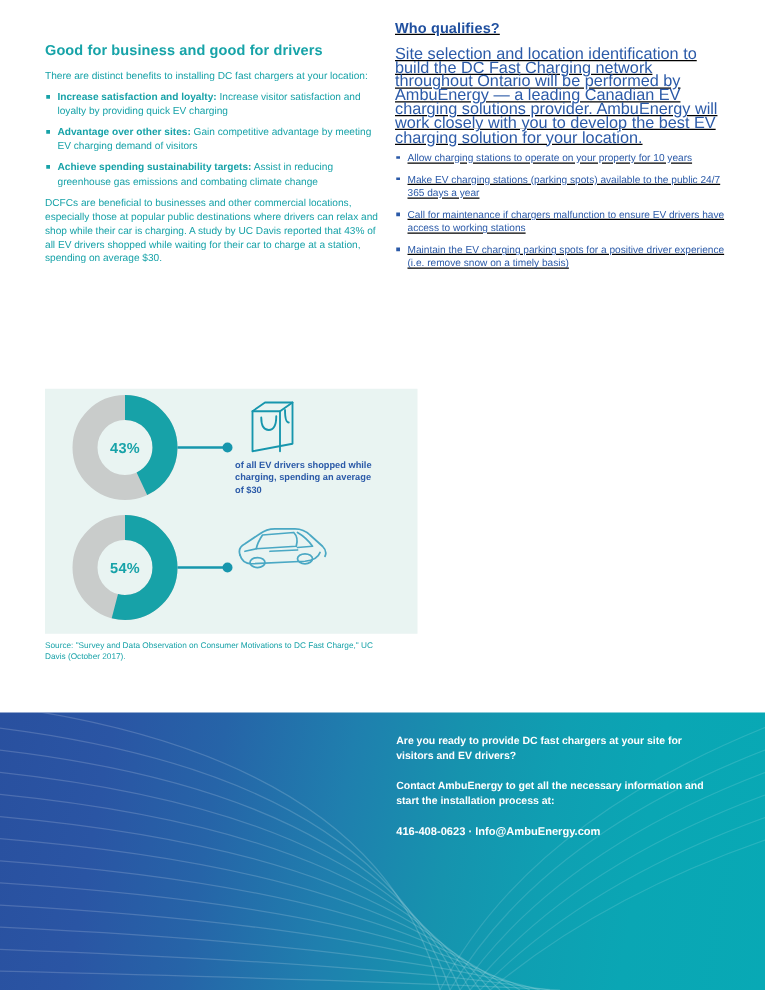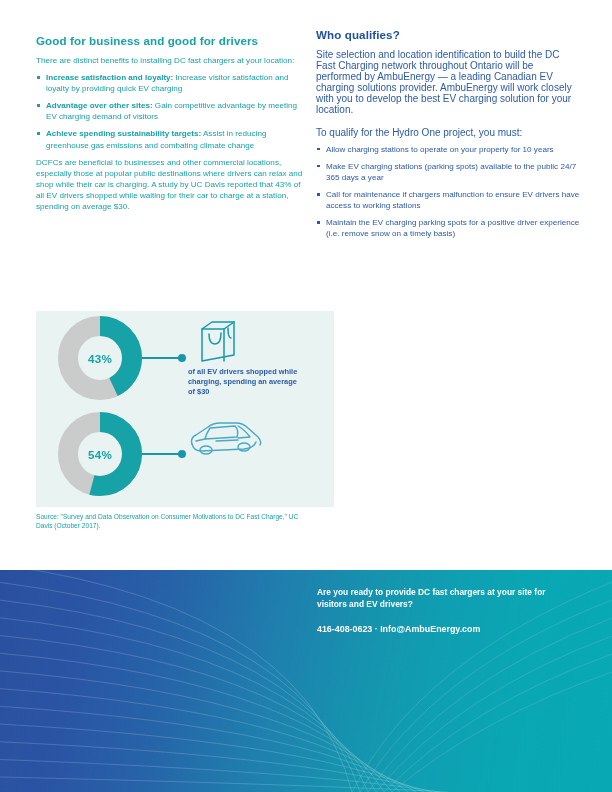--- a/index.html
+++ b/index.html
@@ -6,35 +6,35 @@
   body{
     width:612px;height:792px;background:#ffffff;
     font-family:"Liberation Sans", sans-serif;
     -webkit-font-smoothing:antialiased;
     overflow:hidden;position:relative;
   }
   .page{position:relative;width:612px;height:792px;overflow:hidden;}
 
   
   .col-left{position:absolute;left:36px;top:34px;width:268px;}
-  .col-right{position:absolute;left:316px;top:28px;width:264px;}
+  .col-right{position:absolute;left:316px;top:16px;width:264px;text-decoration:underline;}
 
   h2.head-teal{
     font-size:11.6px;line-height:14px;color:#16a3a8;font-weight:bold;
     margin:0 0 7px 0;letter-spacing:.1px;
   }
   h2.head-blue{
     font-size:11.6px;line-height:14px;color:#1f4f9f;font-weight:bold;
     margin:0 0 7px 0;letter-spacing:.1px;
   }
   p.body-teal{
     font-size:8.1px;line-height:11.1px;color:#17a2a8;margin:0 0 6px 0;
   }
   p.body-blue{
-    font-size:10px;line-height:11.1px;color:#2b5aa8;margin:0 0 6px 0;
+    font-size:13px;line-height:11.1px;color:#2b5aa8;margin:0 0 6px 0;
   }
   ul.bullets{list-style:none;margin:0 0 6px 0;padding:0;}
   ul.bullets li{
     position:relative;padding-left:10px;margin-bottom:6px;
     font-size:8.1px;line-height:11.1px;
   }
   ul.bullets li:before{
     content:"";position:absolute;left:1px;top:4px;width:2.6px;height:2.6px;
   }
   ul.teal li{color:#17a2a8;}
@@ -102,21 +102,20 @@
       <li><span class="b">Increase satisfaction and loyalty:</span><span> Increase visitor satisfaction and loyalty by providing quick EV charging</span></li>
       <li><span class="b">Advantage over other sites:</span><span> Gain competitive advantage by meeting EV charging demand of visitors</span></li>
       <li><span class="b">Achieve spending sustainability targets:</span><span> Assist in reducing greenhouse gas emissions and combating climate change</span></li>
     </ul>
     <p class="body-teal">DCFCs are beneficial to businesses and other commercial locations, especially those at popular public destinations where drivers can relax and shop while their car is charging. A study by UC Davis reported that 43% of all EV drivers shopped while waiting for their car to charge at a station, spending on average $30.</p>
   </div>
 
   <div class="col-right">
     <h2 class="head-blue">Who qualifies?</h2>
     <p class="body-blue">Site selection and location identification to build the DC Fast Charging network throughout Ontario will be performed by AmbuEnergy — a leading Canadian EV charging solutions provider. AmbuEnergy will work closely with you to develop the best EV charging solution for your location.</p>
-    <p class="body-blue" style="margin-top:11px;">To qualify for the Hydro One project, you must:</p>
     <ul class="bullets blue">
       <li>Allow charging stations to operate on your property for 10 years</li>
       <li>Make EV charging stations (parking spots) available to the public 24/7 365 days a year</li>
       <li>Call for maintenance if chargers malfunction to ensure EV drivers have access to working stations</li>
       <li>Maintain the EV charging parking spots for a positive driver experience (i.e. remove snow on a timely basis)</li>
     </ul>
   </div>
 
   <div class="info-panel">
 
@@ -195,18 +194,19 @@
         <path d="M360 222 Q 432 100 612 30"></path>
         <path d="M368 222 Q 444 112 612 48"></path>
         <path d="M376 222 Q 456 124 612 66"></path>
         <path d="M384 222 Q 468 136 612 84"></path>
         <path d="M392 222 Q 480 148 612 102"></path>
       </g>
     </svg>
 
     <div class="footer-copy">
       <p class="fc-line1">Are you ready to provide DC fast chargers at your site for visitors and EV drivers?</p>
+      <p class="fc-line2">Contact AmbuEnergy to get all the necessary information and start the installation process at:</p>
       <p class="fc-line3">416-408-0623 · Info@AmbuEnergy.com</p>
     </div>
 
   </div>
 
 </div>
 
 </body></html>

